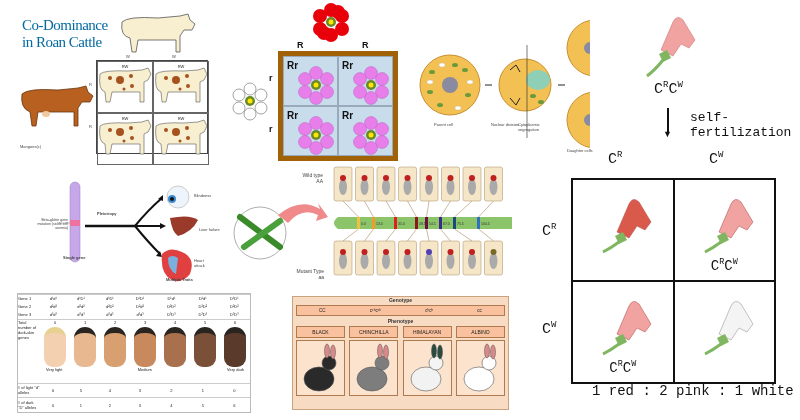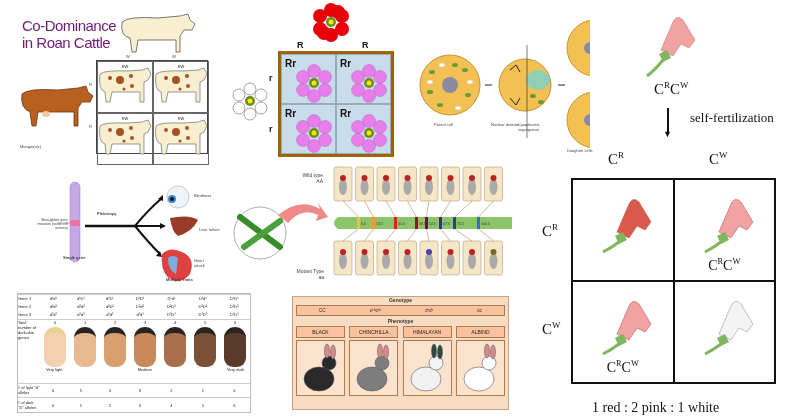--- a/index.html
+++ b/index.html
@@ -1,26 +1,26 @@
 <!DOCTYPE html>
 <html><head>
 <meta charset="utf-8">
 <style>
   html,body{margin:0;padding:0;background:#fff;}
   body{width:800px;height:420px;position:relative;overflow:hidden;font-family:"Liberation Sans",sans-serif;color:#222;}
   .abs{position:absolute;}
   .tiny{font-size:4px;color:#444;font-family:"Liberation Sans",sans-serif;}
-  .hand{font-family:Liberation Serif, serif;font-weight:300;color:#111;}
+  .hand{font-family:Liberation Mono, monospace;font-weight:300;color:#111;}
   
-  .cattle-title{left:22px;top:17px;font-size:15px;line-height:17px;color:#701a75;font-family:Liberation Sans, sans-serif;letter-spacing:-0.5px;}
+  .cattle-title{left:22px;top:17px;font-size:15px;line-height:17px;color:#0369a1;font-family:Liberation Serif, serif;letter-spacing:-0.5px;}
   .cattle-grid{left:96px;top:60px;width:110px;height:92px;border:1px solid #444;display:grid;grid-template-columns:1fr 1fr;grid-template-rows:1fr 1fr;}
   .cattle-cell{border:0.5px solid #666;position:relative;}
   .cattle-cell .lbl{position:absolute;top:2px;left:0;right:0;text-align:center;font-size:4px;}
   
-  .fp-grid{left:278px;top:51px;width:110px;height:100px;border:3px solid #a16207;display:grid;grid-template-columns:1fr 1fr;grid-template-rows:1fr 1fr;background:#c9dcec;}
+  .fp-grid{left:278px;top:51px;width:110px;height:100px;border:5px solid #a16207;display:grid;grid-template-columns:1fr 1fr;grid-template-rows:1fr 1fr;background:#c9dcec;}
   .fp-cell{border:0.5px solid #9ab;position:relative;}
   .fp-cell .lbl{position:absolute;top:3px;left:3px;font-weight:bold;font-size:10px;color:#111;}
   .fp-axis{font-weight:bold;font-size:9px;color:#111;}
   
   .sd-grid{left:571px;top:178px;width:203px;height:204px;border:1.5px solid #111;display:grid;grid-template-columns:1fr 1fr;grid-template-rows:1fr 1fr;}
   .sd-cell{border:0.75px solid #111;position:relative;}
   .sd-cell .geno{position:absolute;bottom:6px;left:0;right:0;text-align:center;font-size:14px;}
   sup{font-size:0.6em;}
   
   .skin{left:17px;top:293px;width:232px;height:118px;border:1px solid #bbb;}
@@ -267,21 +267,21 @@
     <div class="geno hand">C<sup>R</sup>C<sup>W</sup></div>
   </div>
   <div class="sd-cell">
     <svg class="abs sd-flower" style="left:26px;top:12px" width="56" height="62">
         <path d="M18 40 L30 12 Q34 4 40 10 L46 20 L52 30 L46 38 L38 34 L30 46Z" stroke-width="0.6" fill="#f4f4f4" stroke="#999"></path>
         <path d="M16 44 L24 40 L28 48 L20 52Z" fill="#7fb65f"></path>
         <path d="M20 50 Q12 56 4 60" stroke="#7fb65f" stroke-width="3" fill="none"></path>
       </svg>
   </div>
 </div>
-<div class="abs hand" style="left:592px;top:400px;font-size:14px">1 red : 2 pink : 1 white</div>
+<div class="abs hand" style="left:592px;top:383px;font-size:14px">1 red : 2 pink : 1 white</div>
 
 <svg class="abs" style="left:0;top:170px" width="230" height="120">
   <rect x="70" y="12" width="10" height="80" rx="5" fill="#c6a8e8" stroke="#9a7ac0" stroke-width="0.5"></rect>
   <rect x="70" y="50" width="10" height="6" fill="#f070a0"></rect>
   <line x1="58" y1="53" x2="70" y2="53" stroke="#555" stroke-width="0.4"></line>
   <line x1="85" y1="56" x2="135" y2="56" stroke="#111" stroke-width="2.5"></line>
   <path d="M135 56 Q148 40 162 28" stroke="#111" stroke-width="2" fill="none"></path>
   <path d="M135 56 L163 56" stroke="#111" stroke-width="2" fill="none"></path>
   <path d="M135 56 Q148 72 160 84" stroke="#111" stroke-width="2" fill="none"></path>
   <polygon points="163,25 158,29 163,31" fill="#111"></polygon>

